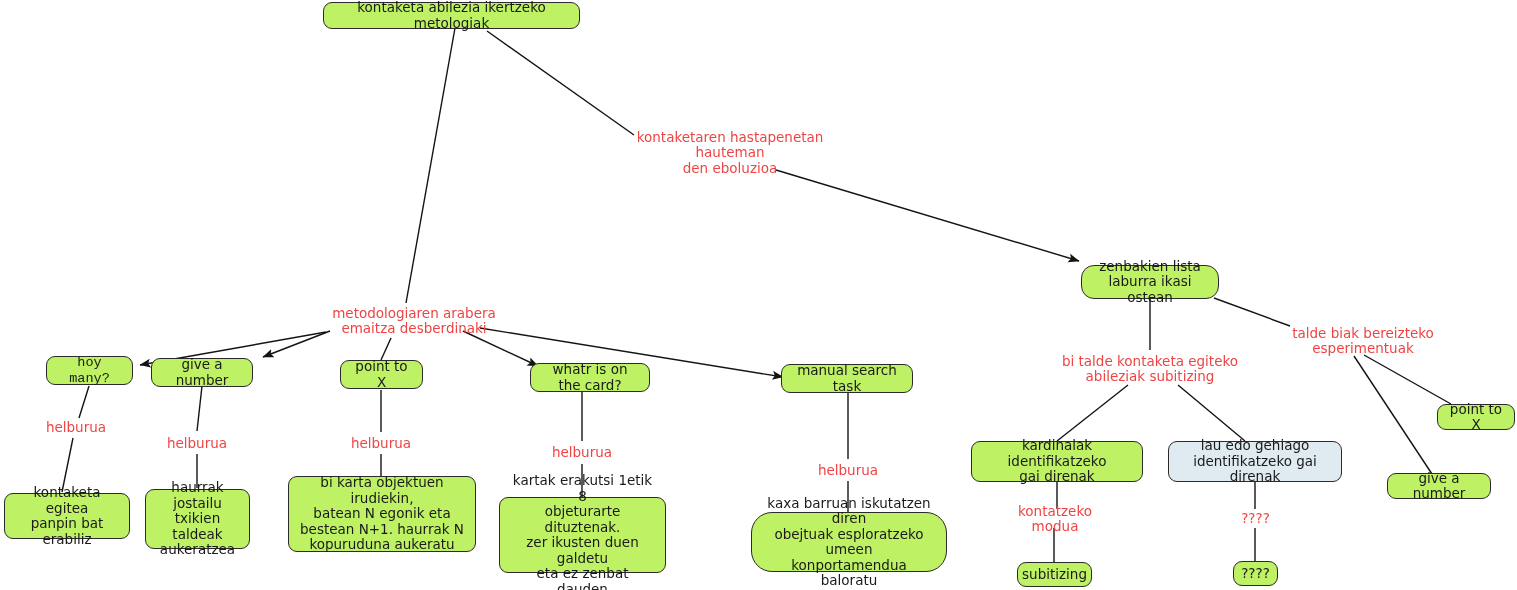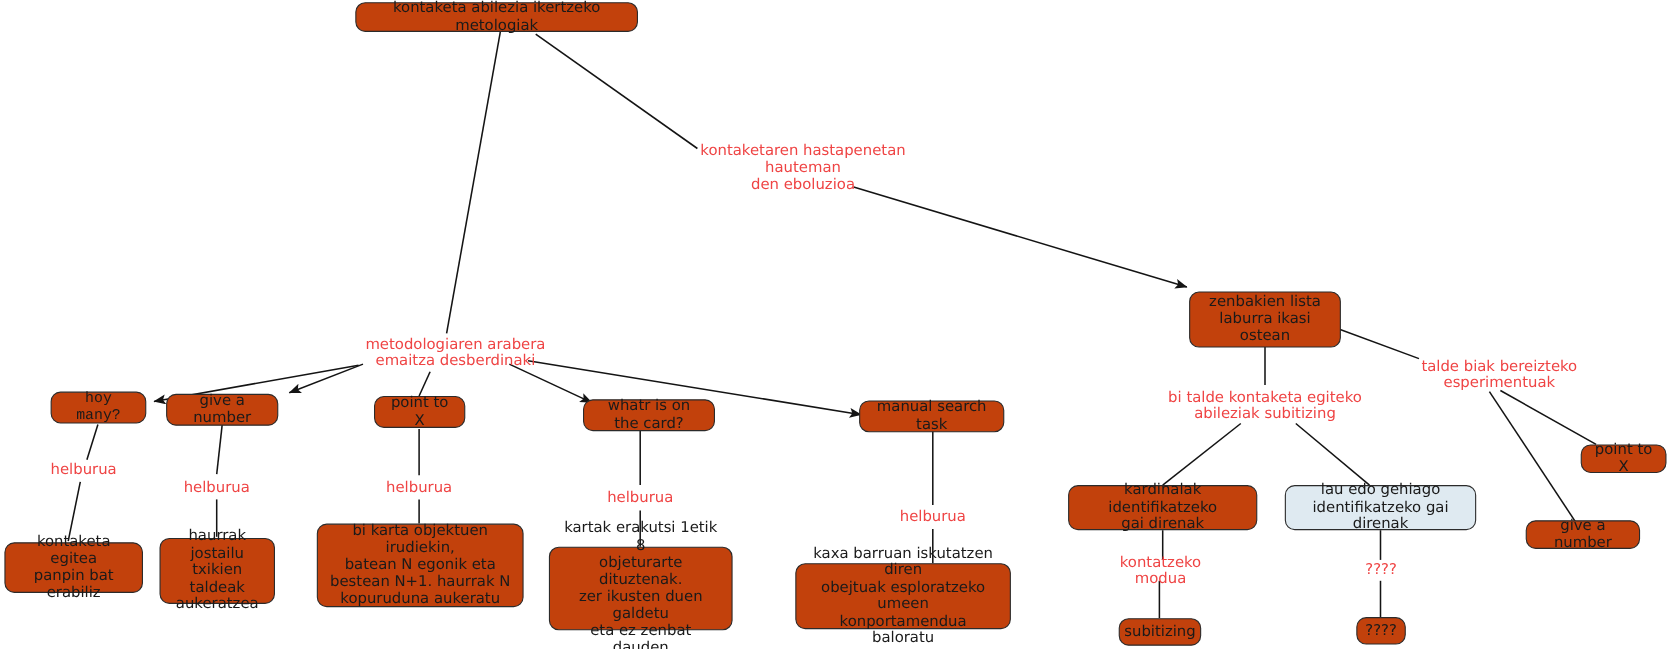--- a/index.html
+++ b/index.html
@@ -19,21 +19,21 @@
     position: absolute;
     top: 0;
     left: 0;
     width: 1517px;
     height: 590px;
     pointer-events: none;
   }
   .node {
     position: absolute;
     box-sizing: border-box;
-    background: #c2410c;
+    background: #bef264;
     border: 1px solid #2b2b2b;
     border-radius: 9px;
     color: #1a1a1a;
     font-size: 13.5px;
     line-height: 15.5px;
     text-align: center;
     display: flex;
     align-items: center;
     justify-content: center;
     padding: 3px 9px;
@@ -129,25 +129,25 @@
   <div class="node" style="left:288px; top:476px; width:188px; height:76px;">bi karta objektuen irudiekin,
 batean N egonik eta
 bestean N+1. haurrak N
 kopuruduna aukeratu</div>
 
   <div class="node" style="left:499px; top:497px; width:167px; height:76px;">kartak erakutsi 1etik 8
 objeturarte dituztenak.
 zer ikusten duen galdetu
 eta ez zenbat dauden</div>
 
-  <div class="node" style="left:723px; top:512px; width:196px; height:60px;">kaxa barruan iskutatzen diren
+  <div class="node" style="left:751px; top:512px; width:196px; height:60px;border-radius:21px;">kaxa barruan iskutatzen diren
 obejtuak esploratzeko umeen
 konportamendua baloratu</div>
 
-  <div class="node" style="left:1081px; top:265px; width:138px; height:51px;">zenbakien lista
+  <div class="node" style="left:1081px; top:265px; width:138px; height:34px;border-radius:13px;">zenbakien lista
 laburra ikasi ostean</div>
 
   <div class="node" style="left:971px; top:441px; width:172px; height:41px;">kardinalak identifikatzeko
 gai direnak</div>
 
   <div class="node alt" style="left:1168px; top:441px; width:174px; height:41px;">lau edo gehiago
 identifikatzeko gai direnak</div>
 
   <div class="node" style="left:1017px; top:562px; width:75px; height:25px;">subitizing</div>
 

